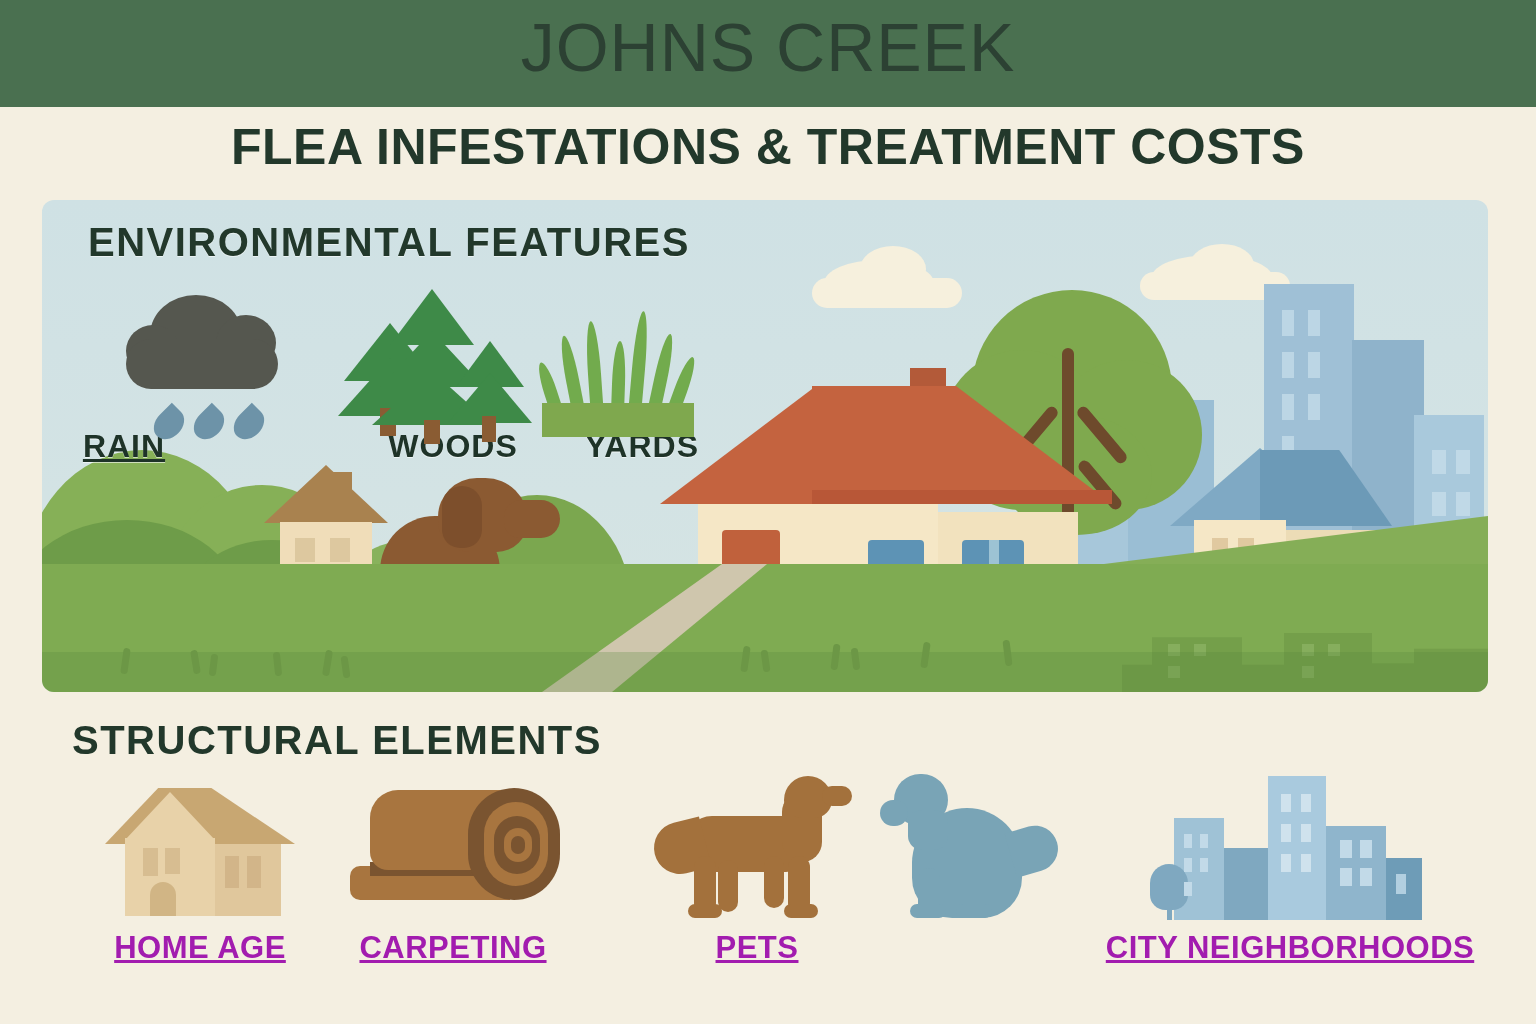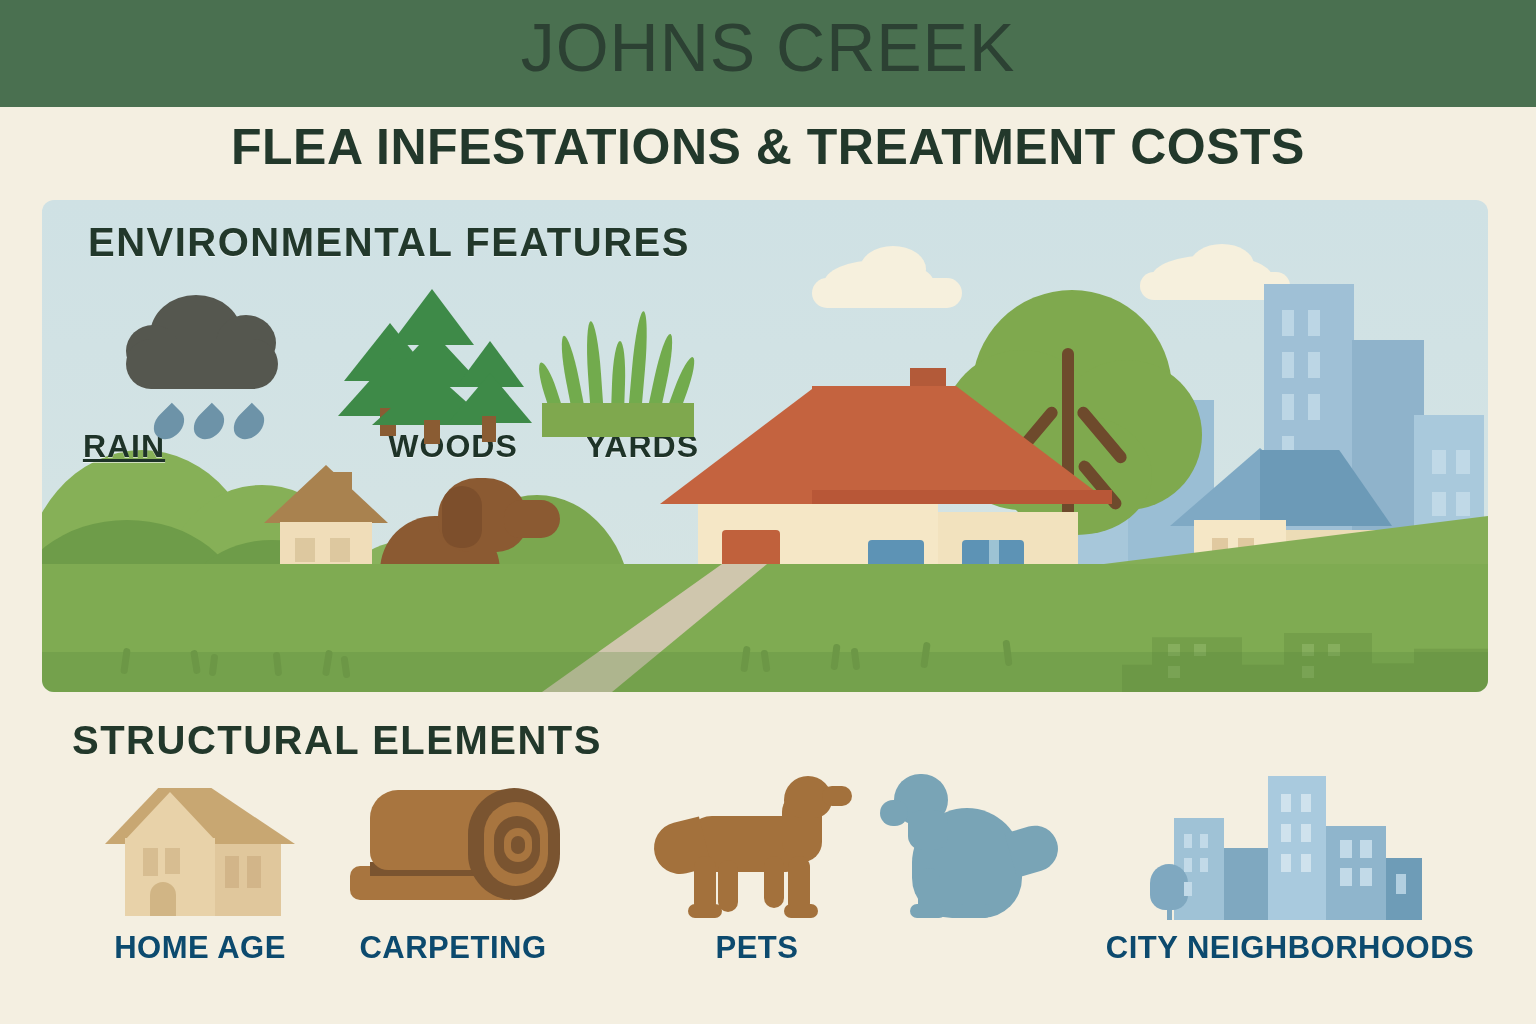--- a/index.html
+++ b/index.html
@@ -90,21 +90,21 @@
     position:absolute; left:55px; top:718px;
     font-size:40px; font-weight:bold; letter-spacing:1.5px;
     color:#22382b;
     margin-left:17px;
   }
   .sitem { position:absolute; top:770px; height:220px; }
   .sitem .art { position:absolute; left:0; top:0; width:100%; height:150px; }
   .sitem .slabel {
     position:absolute; left:0; top:160px; width:100%;
     text-align:center; font-size:31px; font-weight:bold;
-    letter-spacing:0.5px; color:#0c4a6e;
+    letter-spacing:0.5px; color:#a21caf;text-decoration:underline;
   }
   .abs { position:absolute; }
 </style>
 </head>
 <body>
 
 <div class="banner"></div>
 <div class="title">JOHNS CREEK</div>
 <div class="subtitle">FLEA INFESTATIONS &amp; TREATMENT COSTS</div>
 

